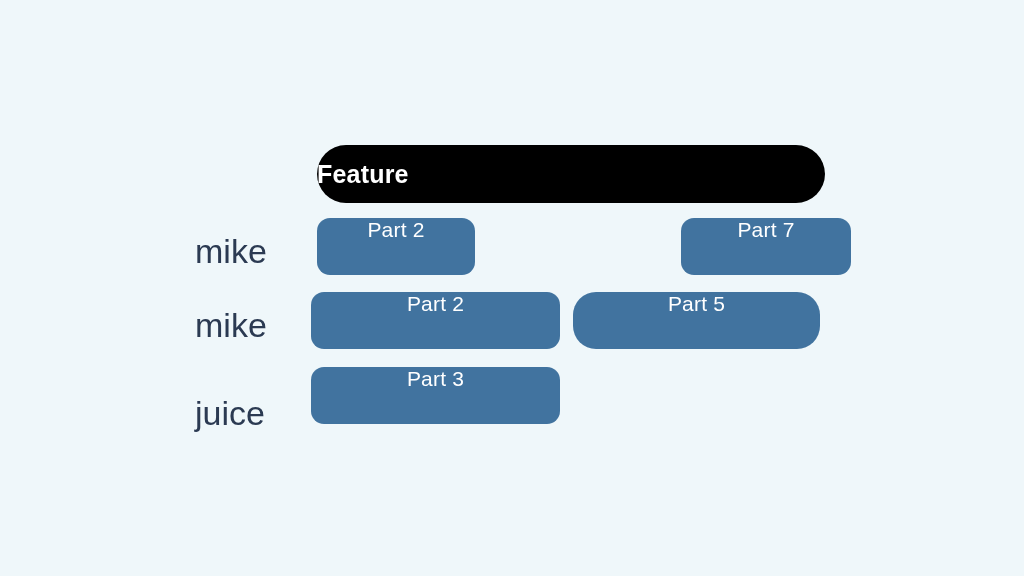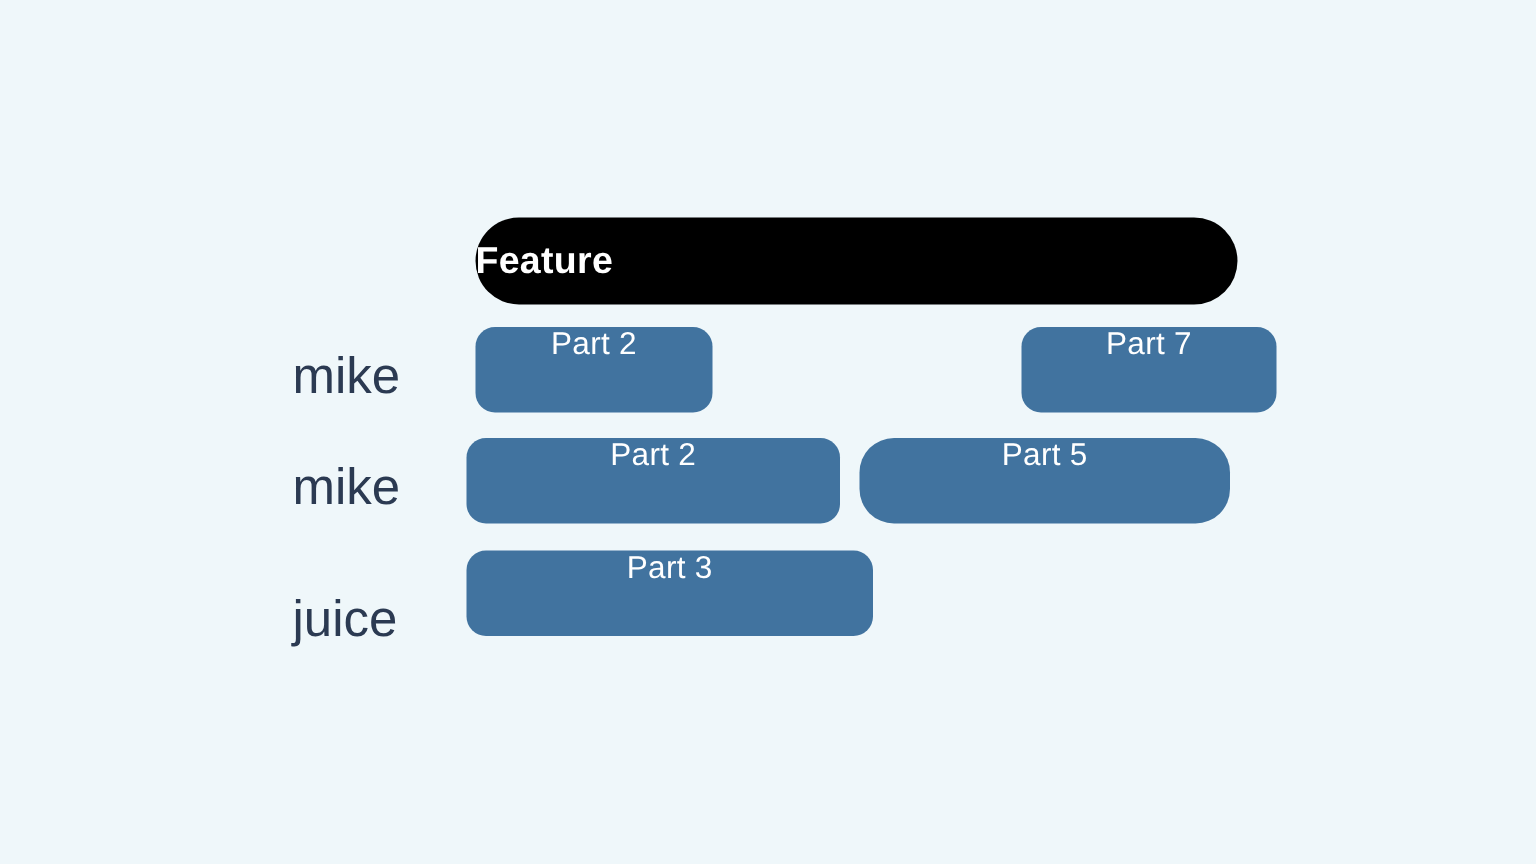--- a/index.html
+++ b/index.html
@@ -81,21 +81,21 @@
   .chip.r0.c1 { left: 488px; width: 161px; }
   .chip.r0.c2 { left: 681px; width: 170px; }
 
   
   .chip.r1 { top: 292px; }
   .chip.r1.c0 { left: 311px; width: 249px; }
   .chip.r1.c1 { left: 573px; width: 247px; border-radius: 23px; }
 
   
   .chip.r2 { top: 367px; }
-  .chip.r2.c0 { left: 311px; width: 271px; }
+  .chip.r2.c0 { left: 311px; width: 249px; }
   .chip.r2.c1 { left: 573px; width: 247px; }
 </style>
 </head>
 <body>
 
 <div id="board">
 
   <div class="feature-bar">
     <span class="feature-label">Feature</span>
   </div>

